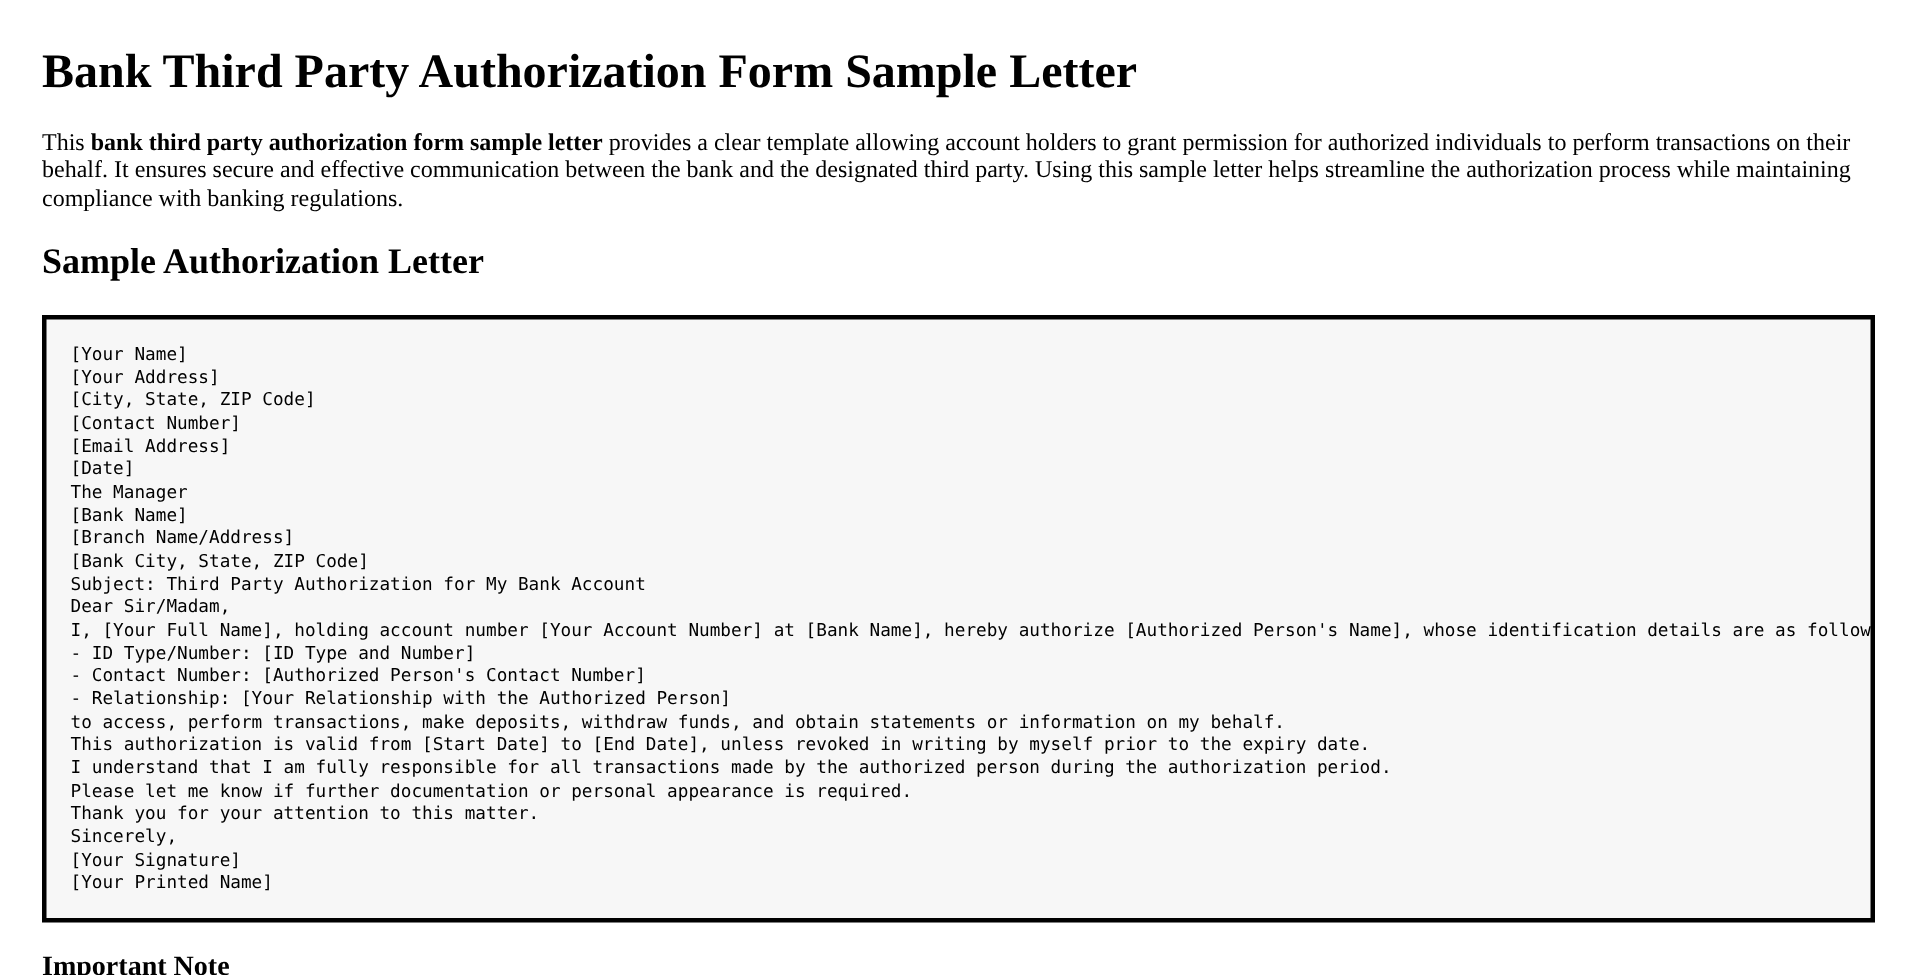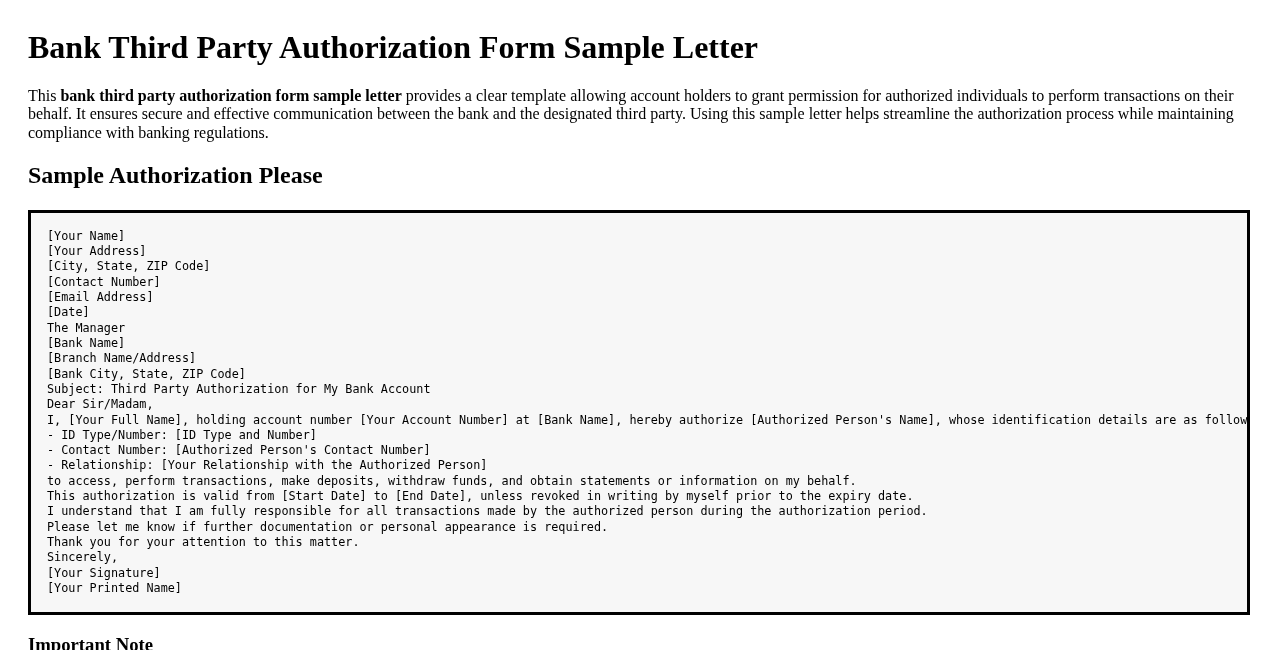--- a/index.html
+++ b/index.html
@@ -47,21 +47,21 @@
     line-height: 1.15;
   }
 </style>
 </head>
 <body>
 
 <h1>Bank Third Party Authorization Form Sample Letter</h1>
 
 <p class="intro"><span>This </span><strong>bank third party authorization form sample letter</strong><span> provides a clear template allowing account holders to grant permission for authorized individuals to perform transactions on their behalf. It ensures secure and effective communication between the bank and the designated third party. Using this sample letter helps streamline the authorization process while maintaining compliance with banking regulations.</span></p>
 
-<h2>Sample Authorization Please</h2>
+<h2>Sample Authorization Letter</h2>
 
 <pre class="letter">[Your Name]
 [Your Address]
 [City, State, ZIP Code]
 [Contact Number]
 [Email Address]
 [Date]
 The Manager
 [Bank Name]
 [Branch Name/Address]

